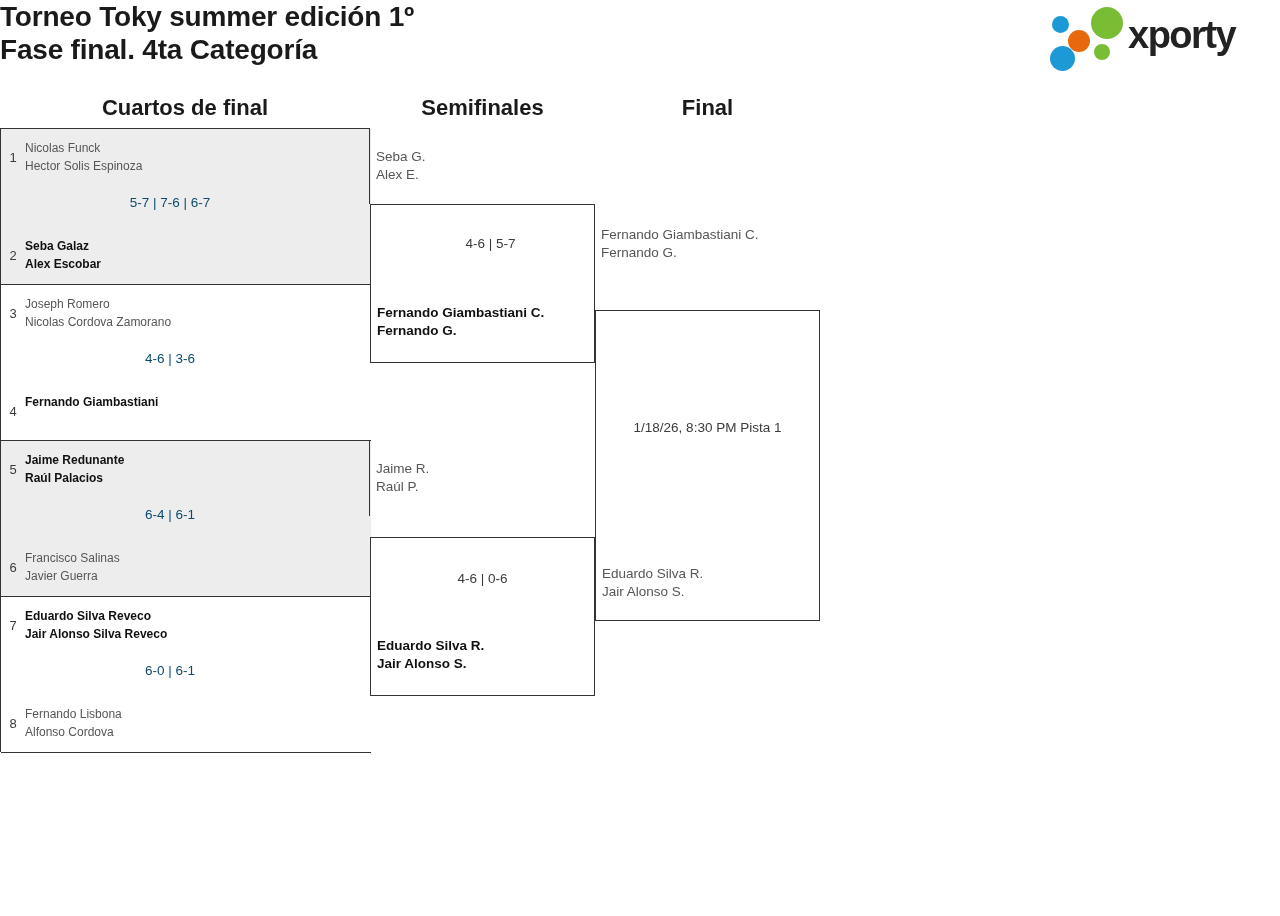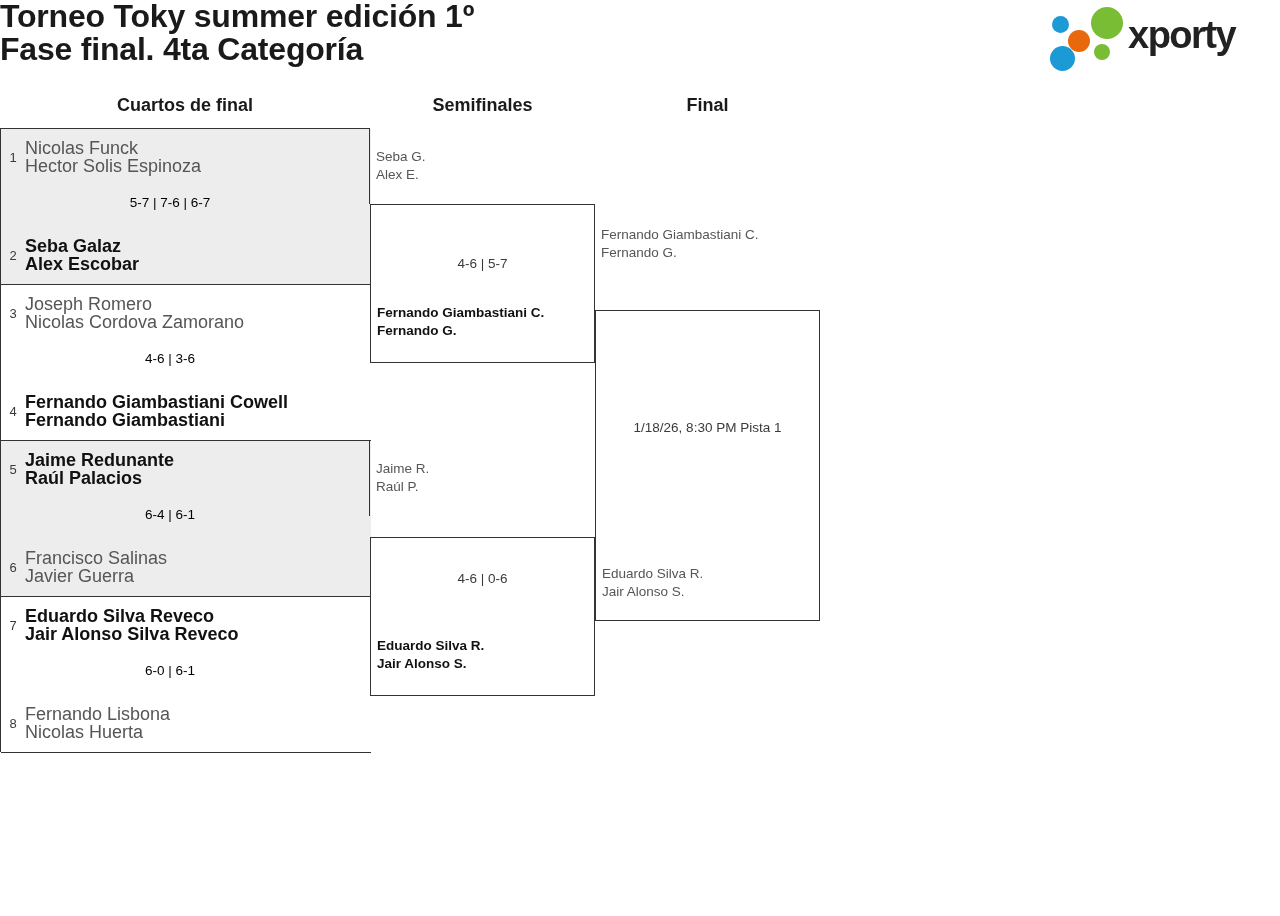--- a/index.html
+++ b/index.html
@@ -16,21 +16,21 @@
     color: #222222;
     overflow: hidden;
   }
 
   
   #tournament-title {
     position: absolute;
     left: 0px;
     top: 0px;
     width: 900px;
-    font-size: 32px;
+    font-size: 28px;
     font-weight: bold;
     line-height: 33px;
     color: #1a1a1a;
     letter-spacing: -0.2px;
   }
   #tournament-title .line { display: block; white-space: nowrap; }
 
   
   #brand-logo {
     position: absolute;
@@ -52,21 +52,21 @@
   .dot-blue-top   { left: 2px;  top: 10px; width: 17px; height: 17px; background: #1b9ad6; }
   .dot-orange     { left: 18px; top: 24px; width: 22px; height: 22px; background: #e8690b; }
   .dot-blue-big   { left: 0px;  top: 40px; width: 25px; height: 25px; background: #1b9ad6; }
   .dot-green-big  { left: 41px; top: 1px;  width: 32px; height: 32px; background: #79bd35; }
   .dot-green-sm   { left: 44px; top: 38px; width: 16px; height: 16px; background: #79bd35; }
 
   
   .round-header {
     position: absolute;
     top: 95px;
-    font-size: 18px;
+    font-size: 22px;
     font-weight: bold;
     color: #1a1a1a;
     text-align: center;
   }
   #round-header-0 { left: 0px;   width: 370px; }
   #round-header-1 { left: 370px; width: 225px; }
   #round-header-2 { left: 595px; width: 225px; }
 
   
   #bracket { position: absolute; left: 0; top: 0; width: 1280px; height: 916px; }
@@ -104,36 +104,36 @@
     width: 24px;
     flex: 0 0 24px;
     text-align: center;
     font-size: 13px;
     color: #3b3b3b;
     line-height: 16px;
     padding-top: 15px;
   }
   .names {
     flex: 1 1 auto;
-    font-size: 18px;
+    font-size: 12px;
     line-height: 18px;
     padding-top: 4px;
   }
   .names .nm { display: block; white-space: nowrap; }
   .loser  .names { color: #565656; font-weight: normal; }
   .winner .names { color: #111111; font-weight: bold; }
 
   .r1-score {
     position: absolute;
     left: 0px;
     top: 66px;
     width: 338px;
     text-align: center;
     font-size: 13.5px;
-    color: #000000;
+    color: #0c4a6e;
   }
 
   
   .adv-box {
     position: absolute;
     border: 1px solid #333333;
     background: #ffffff;
   }
   .adv-score {
     position: absolute;
@@ -209,21 +209,20 @@
         <div class="seed">3</div>
         <div class="names">
           <span class="nm">Joseph Romero</span>
           <span class="nm">Nicolas Cordova Zamorano</span>
         </div>
       </div>
       <div class="r1-score">4-6 | 3-6</div>
       <div class="slot bottom winner">
         <div class="seed">4</div>
         <div class="names">
-          <span class="nm">Fernando Giambastiani Cowell</span>
           <span class="nm">Fernando Giambastiani</span>
         </div>
       </div>
     </div>
 
     <div class="r1-match shaded" style="top:312px;">
       <div class="slot top winner">
         <div class="seed">5</div>
         <div class="names">
           <span class="nm">Jaime Redunante</span>
@@ -246,35 +245,35 @@
         <div class="names">
           <span class="nm">Eduardo Silva Reveco</span>
           <span class="nm">Jair Alonso Silva Reveco</span>
         </div>
       </div>
       <div class="r1-score">6-0 | 6-1</div>
       <div class="slot bottom loser">
         <div class="seed">8</div>
         <div class="names">
           <span class="nm">Fernando Lisbona</span>
-          <span class="nm">Nicolas Huerta</span>
+          <span class="nm">Alfonso Cordova</span>
         </div>
       </div>
     </div>
 
   </div>
 
   <div class="conn" style="left:369px; top:128px; width:1px; height:76px;"></div>
   <div class="adv-names loser" style="left:376px; top:148px;">
     <span class="nm">Seba G.</span>
     <span class="nm">Alex E.</span>
   </div>
 
   <div class="adv-box" style="left:370px; top:204px; width:225px; height:159px;">
-    <div class="adv-score" style="top:51px;">4-6 | 5-7</div>
+    <div class="adv-score" style="top:31px;margin-left:8px;">4-6 | 5-7</div>
     <div class="adv-names winner" style="left:6px; top:99px;">
       <span class="nm">Fernando Giambastiani C.</span>
       <span class="nm">Fernando G.</span>
     </div>
   </div>
 
   <div class="conn" style="left:369px; top:440px; width:1px; height:76px;"></div>
   <div class="adv-names loser" style="left:376px; top:460px;">
     <span class="nm">Jaime R.</span>
     <span class="nm">Raúl P.</span>

